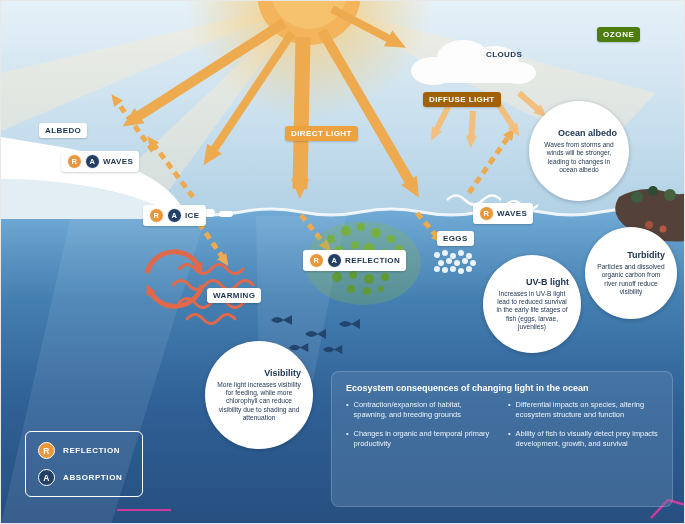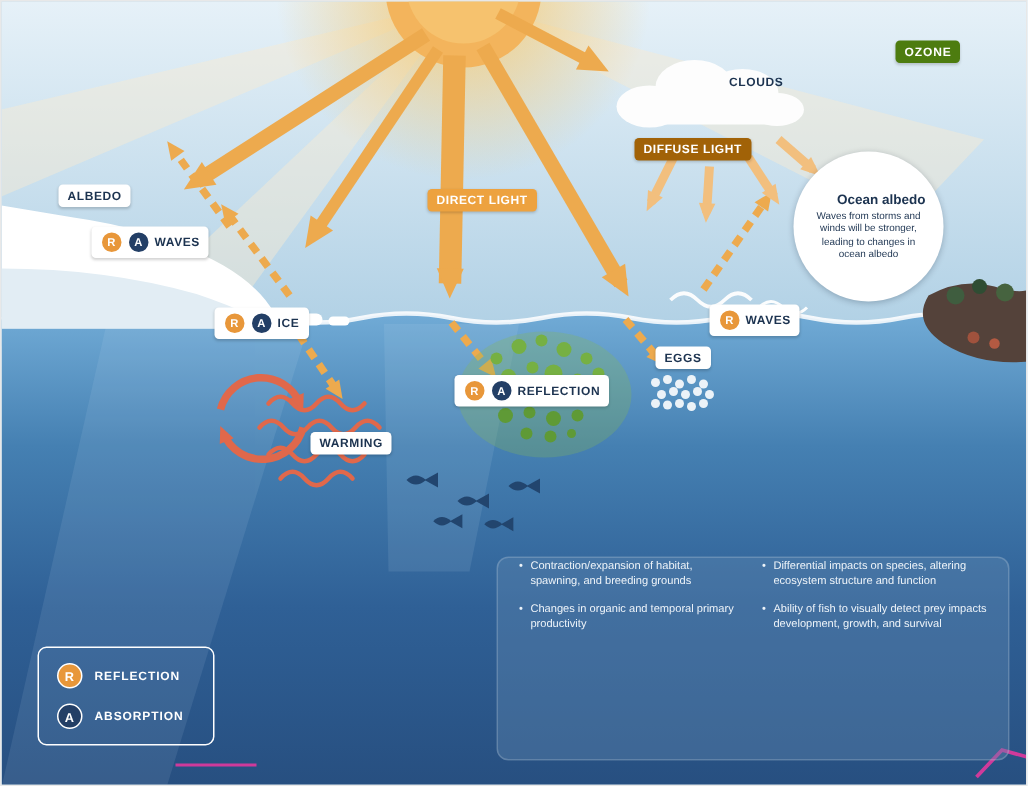--- a/index.html
+++ b/index.html
@@ -295,25 +295,38 @@
 
   <div class="tag dark" style="left:568px;top:26px;">
     <span>OZONE</span>
   </div>
 
   <div class="bubble" style="left:528px;top:100px;width:100px;height:100px;">
     <div class="b-title">Ocean albedo</div>
     <div class="b-body">Waves from storms and winds will be stronger, leading to changes in ocean albedo</div>
   </div>
 
-
-
-
+  <div class="bubble" style="left:584px;top:226px;width:92px;height:92px;">
+    <div class="b-title">Turbidity</div>
+    <div class="b-body">Particles and dissolved organic carbon from river runoff reduce visibility</div>
+  </div>
+
+  <div class="bubble" style="left:482px;top:254px;width:98px;height:98px;">
+    <div class="b-title">UV-B light</div>
+    <div class="b-body">Increases in UV-B light lead to reduced survival in the early life stages of fish (eggs, larvae, juveniles)</div>
+  </div>
+
+
+  <div class="bubble" style="left:204px;top:340px;width:108px;height:108px;">
+    <div class="b-title">Visibility</div>
+    <div class="b-body">More light increases visibility for feeding, while more chlorophyll can reduce visibility due to shading and attenuation</div>
+  </div>
 
   <div class="panel">
+    <div class="panel-title">Ecosystem consequences of changing light in the ocean</div>
     <div class="panel-cols">
       <div class="panel-col">
         <div class="bullet-item">
           <span class="bullet-dot">•</span>
           <span>Contraction/expansion of habitat, spawning, and breeding grounds</span>
         </div>
         <div class="bullet-item">
           <span class="bullet-dot">•</span>
           <span>Changes in organic and temporal primary productivity</span>
         </div>

